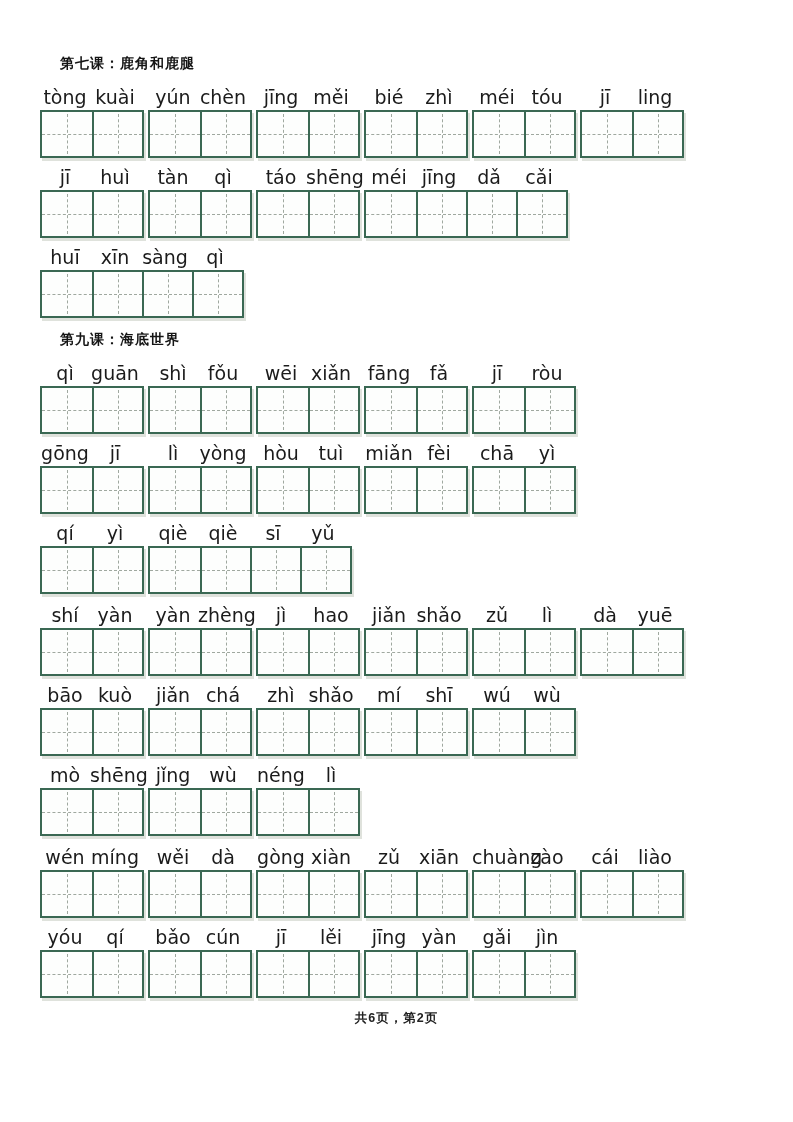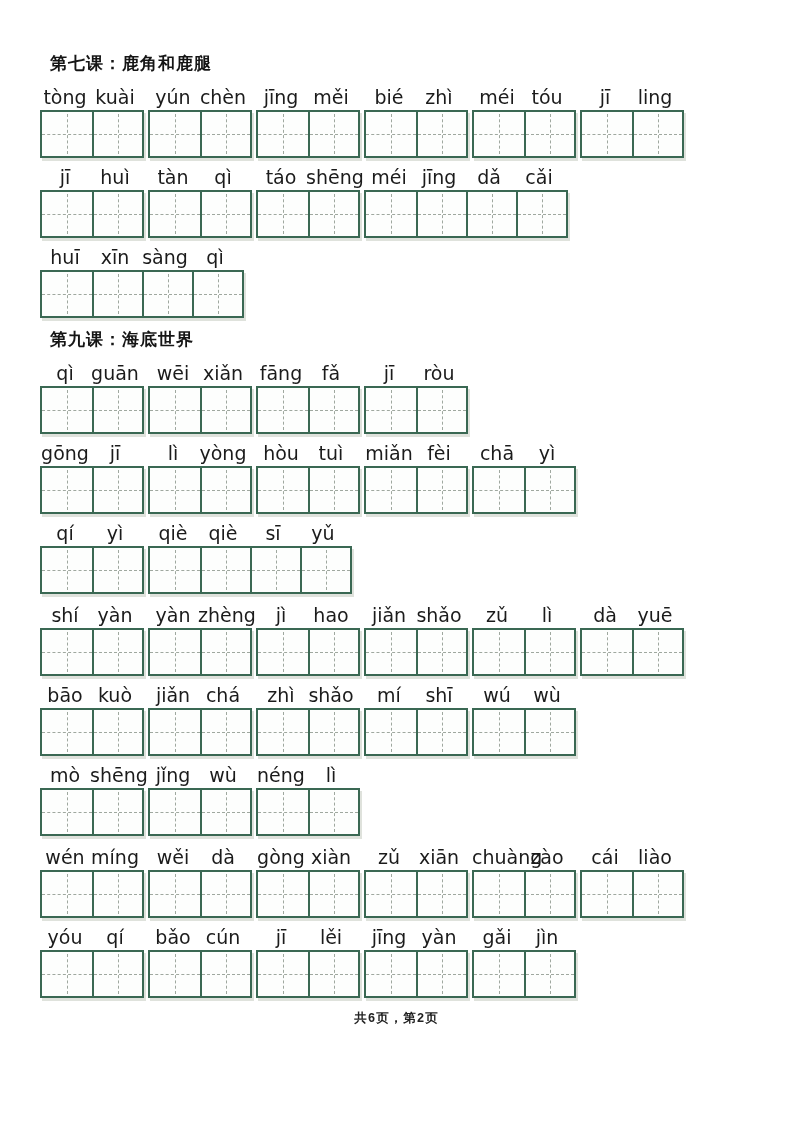--- a/index.html
+++ b/index.html
@@ -14,24 +14,24 @@
   body{
     width:793px;
     min-height:1122px;
     font-family:"Liberation Sans", sans-serif;
     color:var(--ink);
     padding:52px 40px 0 40px;
   }
   .lesson-section{margin-bottom:10px;}
   .lesson-title{
     font-family:"DejaVu Serif", "Liberation Serif", serif;
-    font-size:17px;
+    font-size:14px;
     line-height:22px;
     color:#151515;
-    margin:0 0 12px 10px;
+    margin:0 0 12px 20px;
     letter-spacing:1px;
   }
   .word-row{
     display:flex;
     gap:4px;
     margin-bottom:8px;
     align-items:flex-end;
   }
   .word-group{display:block;}
   .pinyin-row{
@@ -72,21 +72,21 @@
   .cell::after{
     content:"";
     position:absolute;
     top:50%;
     left:0;
     right:0;
     border-top:1px dashed var(--grid-dash);
   }
   .page-footer{
     text-align:center;
-    font-family:Liberation Mono, monospace;
+    font-family:Liberation Sans, sans-serif;
     font-size:12.5px;
     font-weight:600;
     color:#222222;
     margin-top:12px;
     padding-bottom:18px;
     letter-spacing:1px;
   }
 </style>
 </head>
 <body>
@@ -227,20 +227,30 @@
             <span class="pinyin">qì</span>
             <span class="pinyin">guān</span>
           </div>
           <div class="grid-row">
             <div class="cell"></div>
             <div class="cell"></div>
           </div>
         </div>
         <div class="word-group">
           <div class="pinyin-row">
+            <span class="pinyin">shì</span>
+            <span class="pinyin">fǒu</span>
+          </div>
+          <div class="grid-row">
+            <div class="cell"></div>
+            <div class="cell"></div>
+          </div>
+        </div>
+        <div class="word-group">
+          <div class="pinyin-row">
             <span class="pinyin">wēi</span>
             <span class="pinyin">xiǎn</span>
           </div>
           <div class="grid-row">
             <div class="cell"></div>
             <div class="cell"></div>
           </div>
         </div>
         <div class="word-group">
           <div class="pinyin-row">

